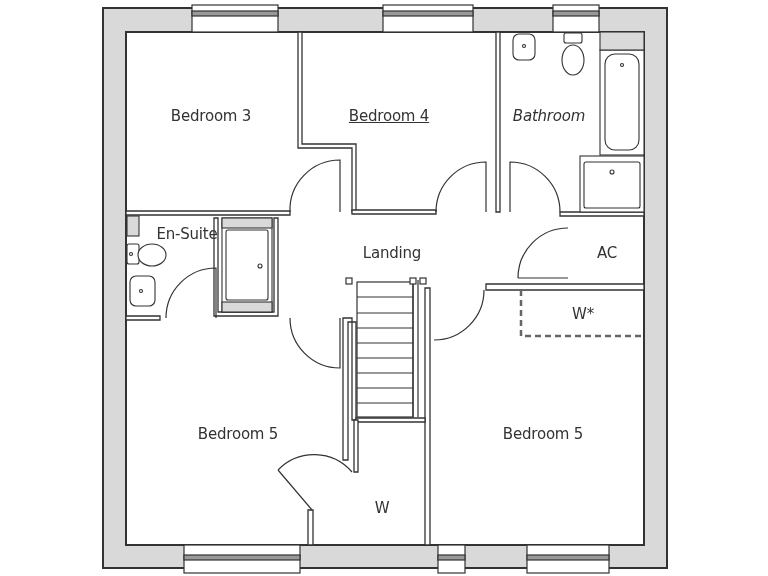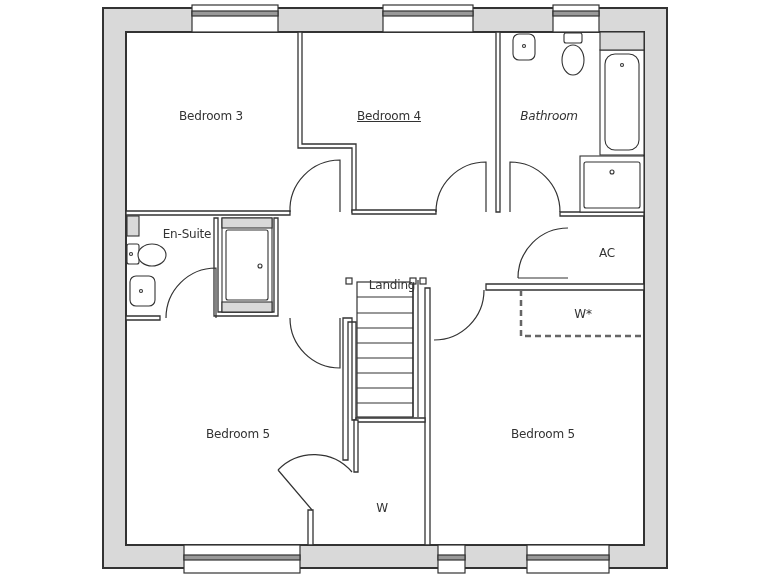--- a/index.html
+++ b/index.html
@@ -1,21 +1,21 @@
 <!DOCTYPE html>
 <html><head>
 <meta charset="utf-8">
 <style>
   html, body { margin: 0; padding: 0; background: #ffffff; }
   body { width: 768px; height: 576px; position: relative; overflow: hidden; }
   #plan { position: absolute; left: 0; top: 0; }
   .room-label {
     position: absolute;
     font-family: "DejaVu Sans", "Liberation Sans", sans-serif;
-    font-size: 12px;
+    font-size: 15px;
     color: #333333;
     white-space: nowrap;
     transform: translate(-50%, -50%);
     letter-spacing: -0.2px;
   }
 </style>
 </head>
 <body>
 
 <svg id="plan" width="768" height="576" viewBox="0 0 768 576" xmlns="http://www.w3.org/2000/svg">
@@ -127,18 +127,18 @@
     <rect x="222" y="302" width="50" height="10" fill="#d9d9d9"></rect>
     <rect x="226" y="230" width="42" height="70" rx="2"></rect>
     <circle cx="260" cy="266" r="2"></circle>
   </g>
 </svg>
 
 <div class="room-label" style="left:211px; top:116px;">Bedroom 3</div>
 <div class="room-label" style="left:389px; top:116px;text-decoration:underline;">Bedroom 4</div>
 <div class="room-label" style="left:549px; top:116px;font-style:italic;">Bathroom</div>
 <div class="room-label" style="left:179px; top:234px;margin-left:8px;">En-Suite</div>
-<div class="room-label" style="left:392px; top:253px;margin-top:32px;">Landing</div>
+<div class="room-label" style="left:392px; top:253px;">Landing</div>
 <div class="room-label" style="left:607px; top:253px;">AC</div>
 <div class="room-label" style="left:583px; top:314px;">W*</div>
 <div class="room-label" style="left:238px; top:434px;">Bedroom 5</div>
 <div class="room-label" style="left:543px; top:434px;">Bedroom 5</div>
 <div class="room-label" style="left:382px; top:508px;">W</div>
 
 </body></html>

